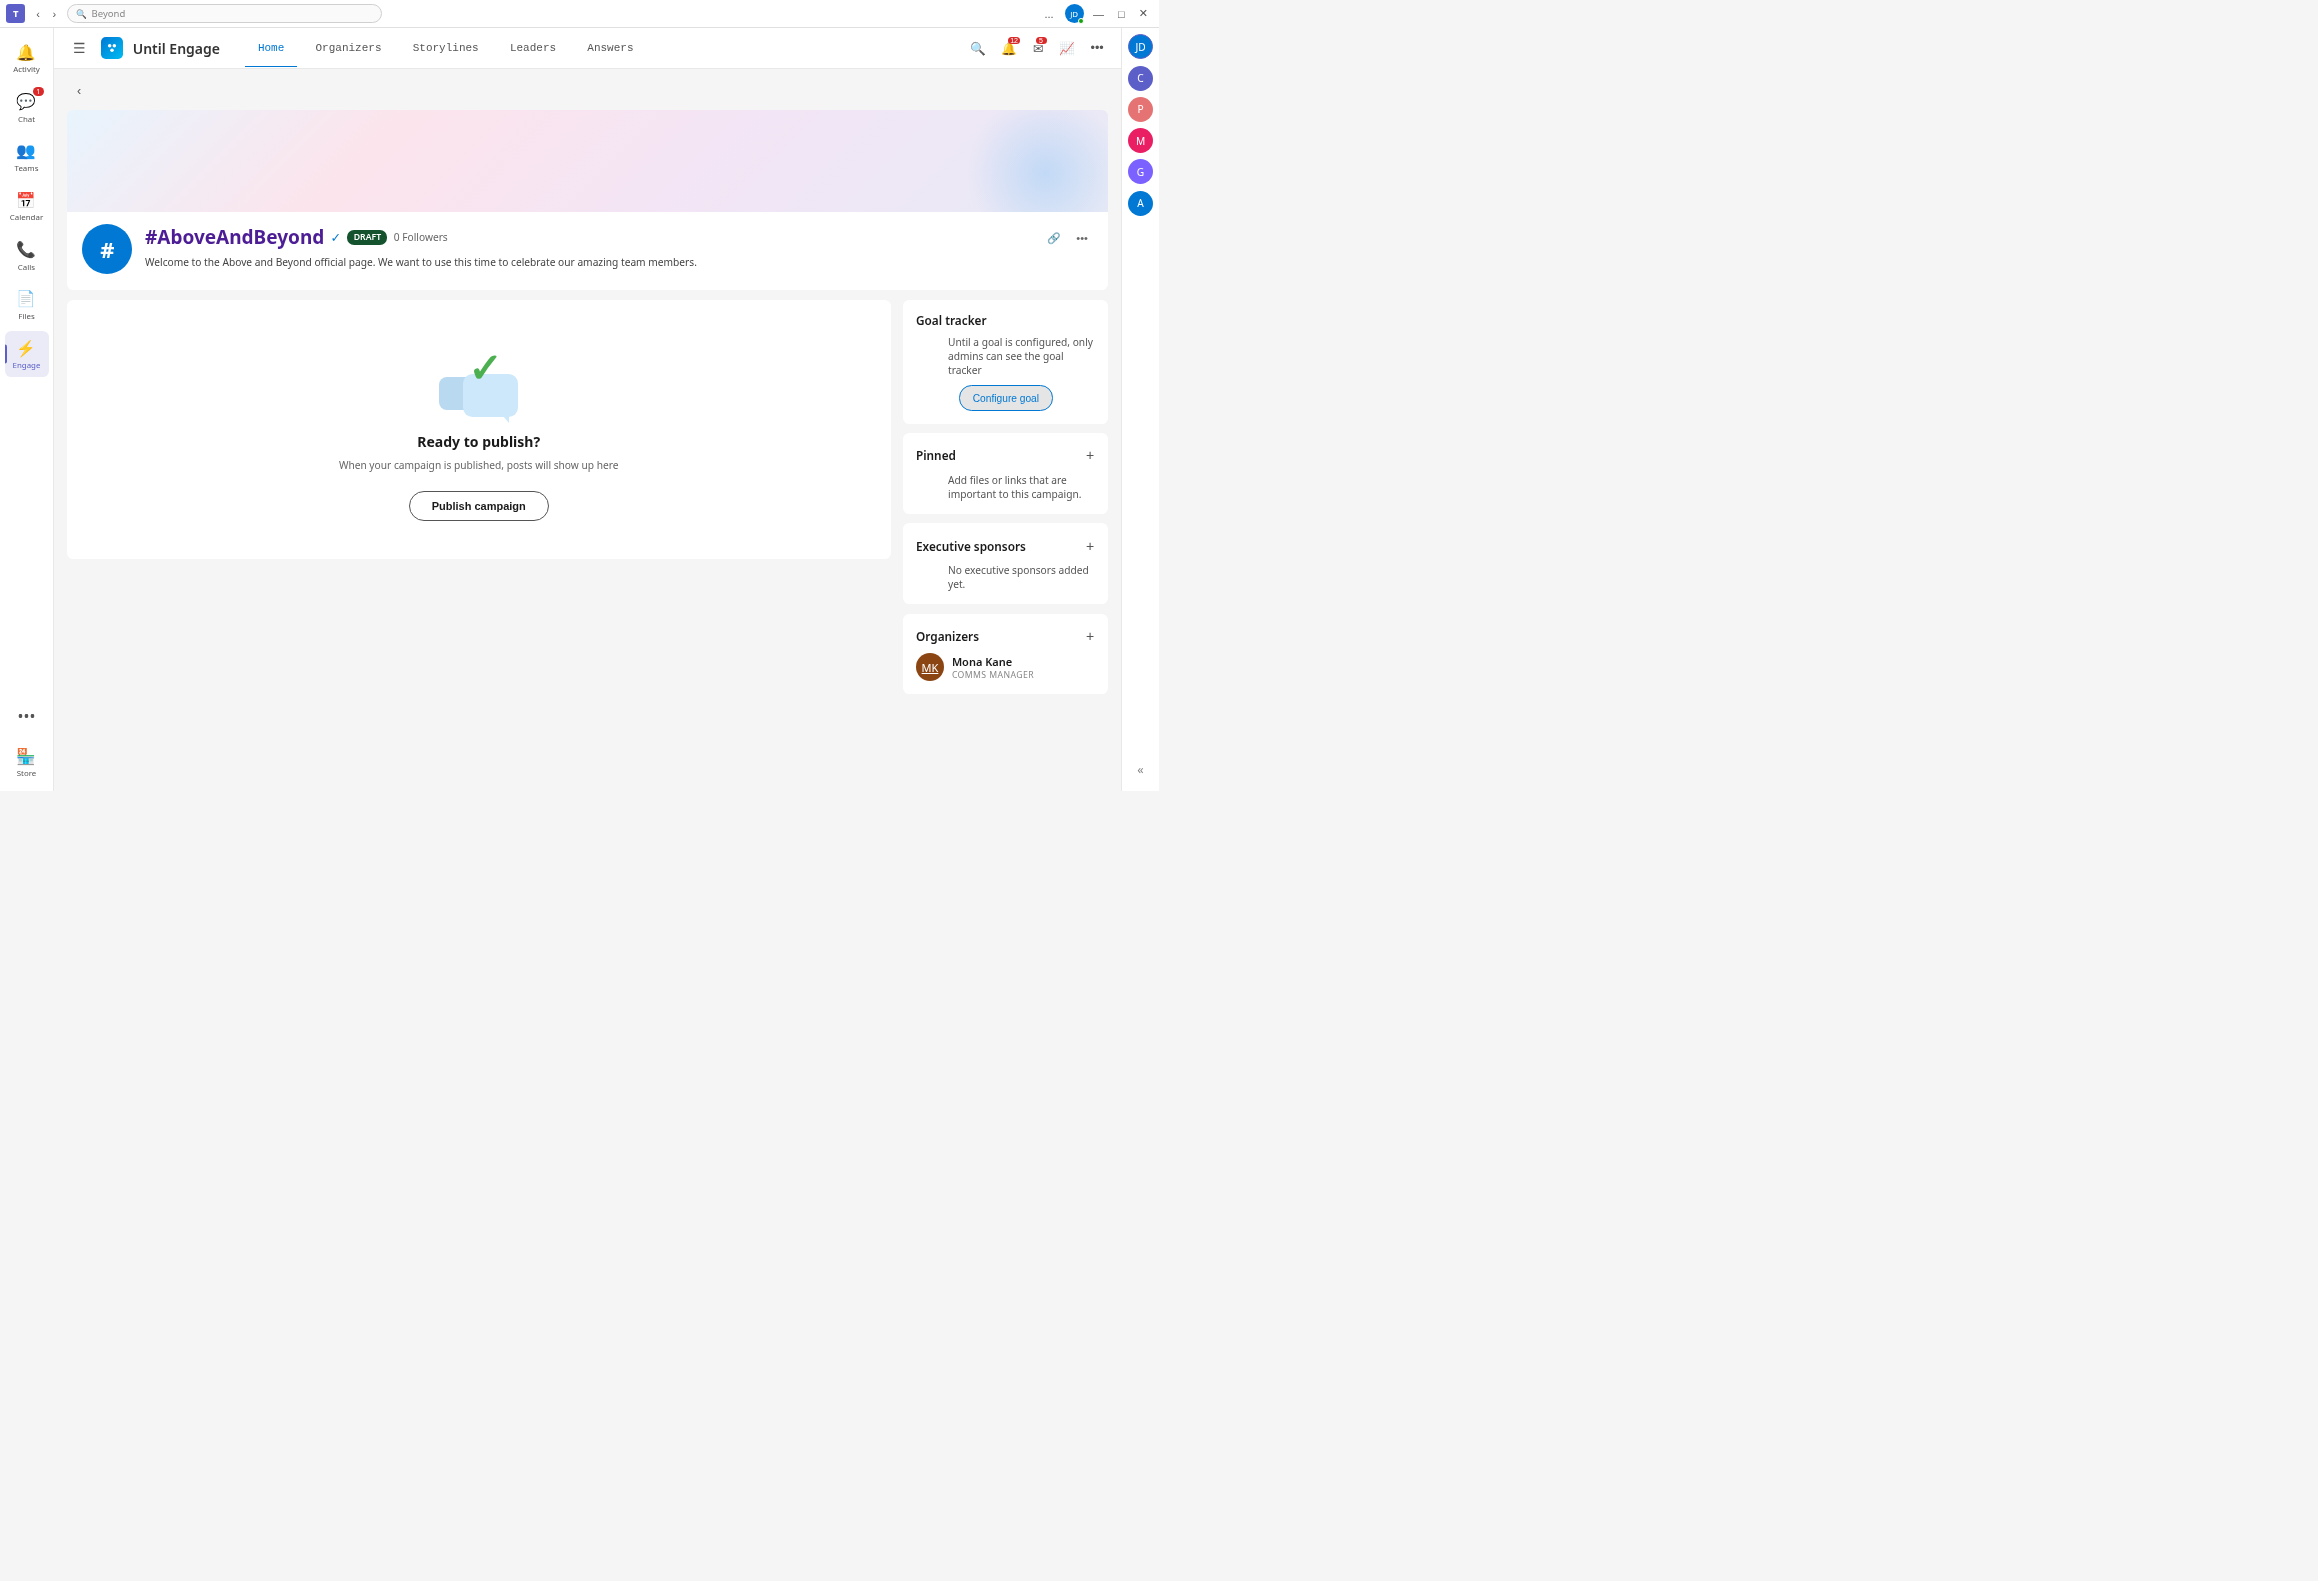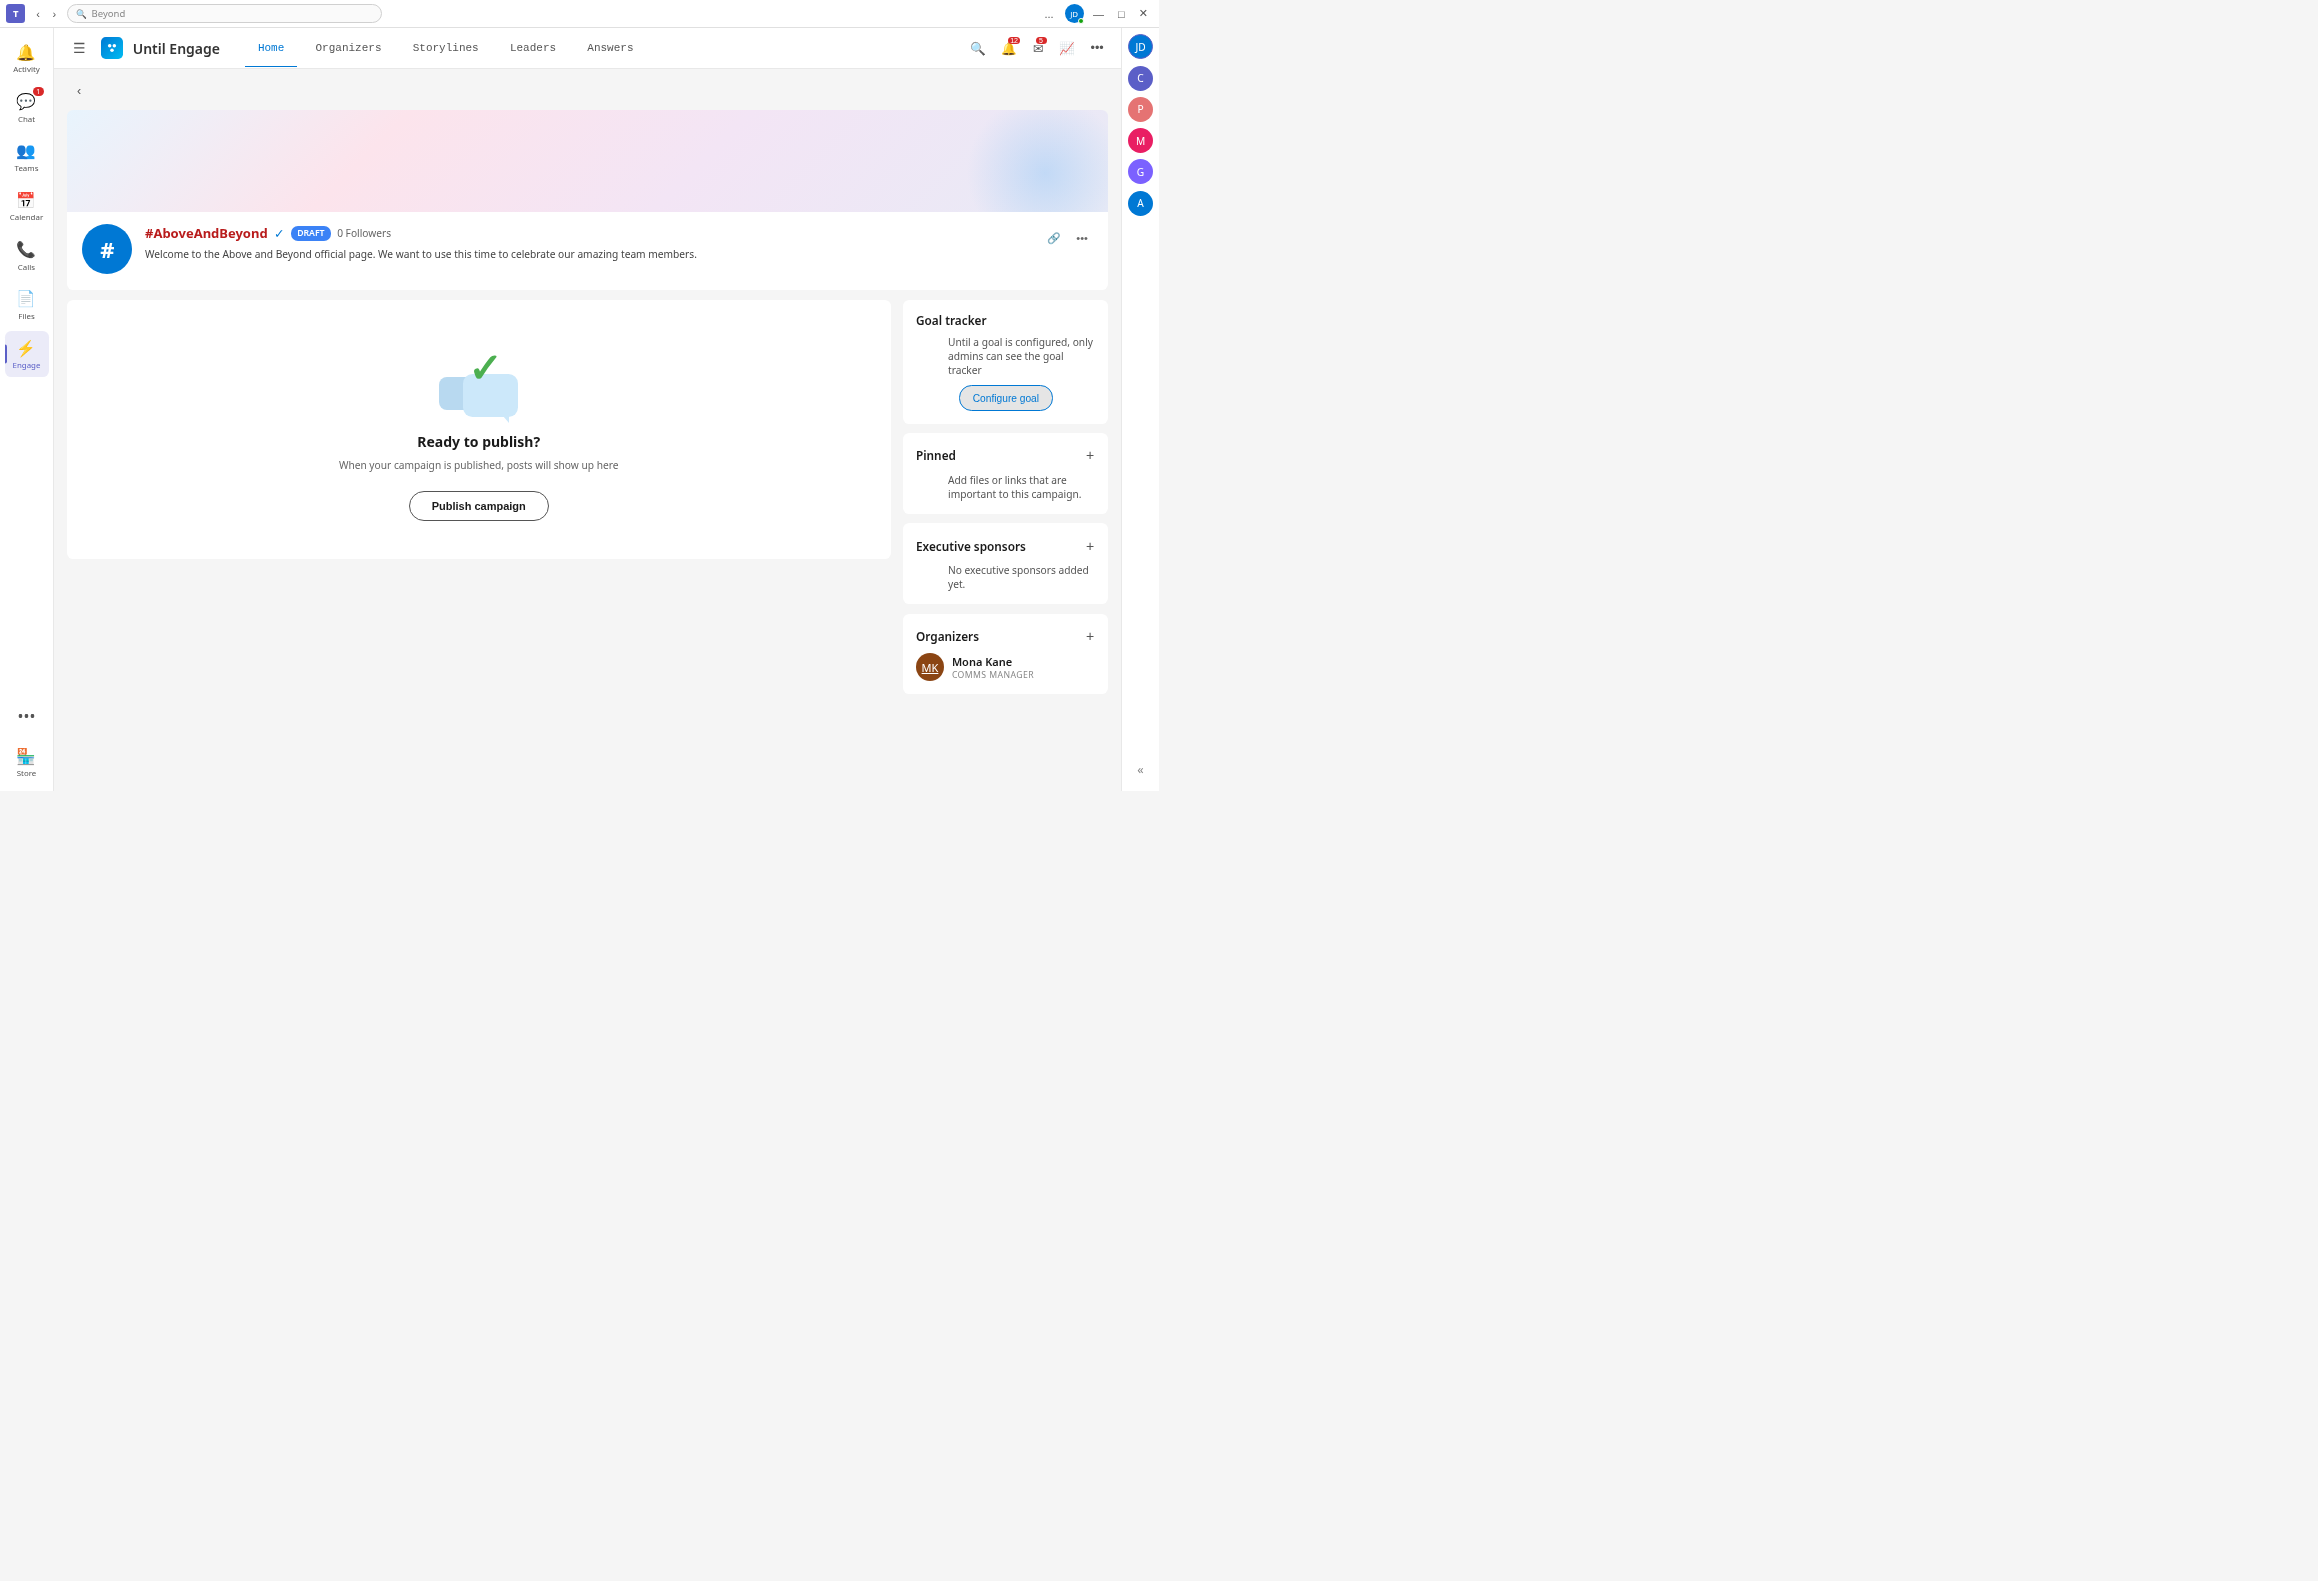--- a/index.html
+++ b/index.html
@@ -123,23 +123,23 @@
     .campaign-header-card {
       background: white;
       border-radius: 0 0 6.3px 6.3px;
       padding: 12.6px 15.8px 15.8px;
       margin-bottom: 9.5px;
     }
     .campaign-header-inner { display: flex; align-items: flex-start; gap: 12.6px; }
     .campaign-logo { width: 50px; height: 50px; background: #0078d4; border-radius: 50%; display: flex; align-items: center; justify-content: center; font-size: 22px; color: white; font-weight: bold; flex-shrink: 0; }
     .campaign-info { flex: 1; }
     .campaign-name-row { display: flex; align-items: center; gap: 6.3px; margin-bottom: 4.7px; }
-    .campaign-name { font-size: 13px; font-weight: 700; color: #b91c1c; }
+    .campaign-name { font-size: 19px; font-weight: 700; color: #4c1d95; }
     .verified-icon { color: #0078d4; font-size: 12.6px; }
-    .draft-badge { background: #3b82f6; color: white; font-size: 8.7px; font-weight: 600; padding: 1.6px 6.3px; border-radius: 7px; }
+    .draft-badge { background: #14532d; color: white; font-size: 8.7px; font-weight: 600; padding: 1.6px 6.3px; border-radius: 7px; }
     .followers-count { font-size: 10.2px; color: #666; }
     .campaign-desc { font-size: 10.2px; color: #444; line-height: 1.4; }
     .campaign-actions { display: flex; gap: 6.3px; align-items: flex-start; margin-top: 3.2px; }
     .icon-btn-sm { background: none; border: none; cursor: pointer; padding: 4.7px; border-radius: 3.2px; color: #666; font-size: 11px; }
 
     
     .two-col { display: flex; gap: 12.6px; align-items: flex-start; }
     .main-col { flex: 1; }
     .side-col { width: 205px; display: flex; flex-direction: column; gap: 9.5px; }
 

